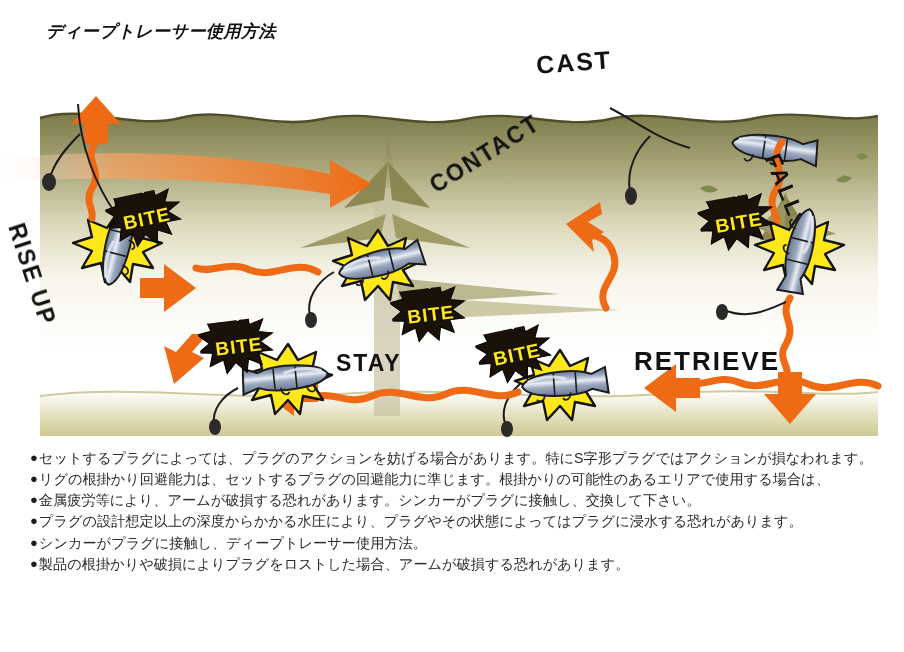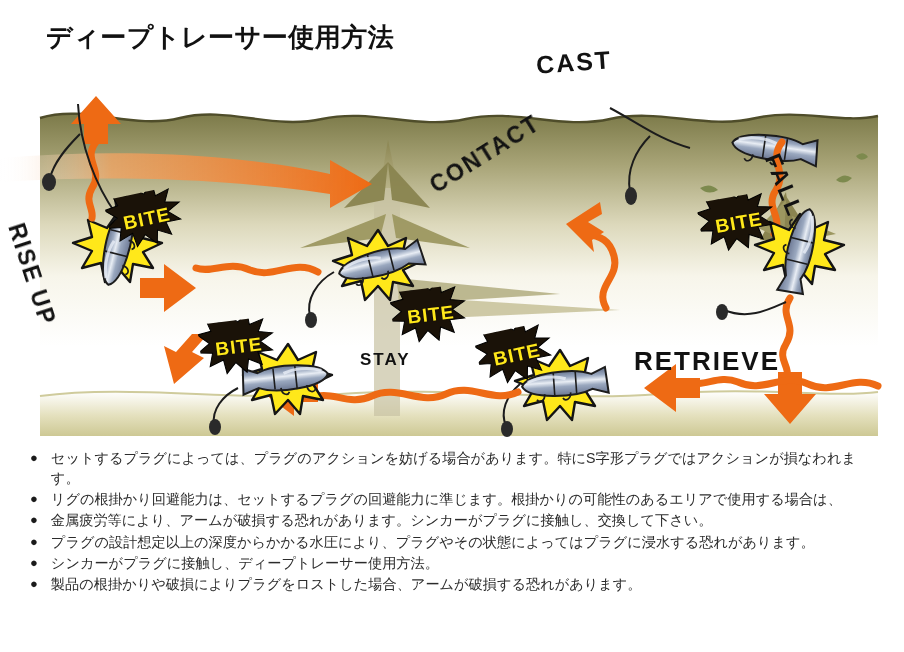--- a/index.html
+++ b/index.html
@@ -6,39 +6,39 @@
   body{
     width:904px;height:652px;
     font-family:"Liberation Sans","DejaVu Sans",sans-serif;
     color:#1a1a1a;overflow:hidden;position:relative;
   }
   #stage{position:absolute;inset:0;width:904px;height:652px;background:#fff;}
 
   
   .title{
     position:absolute;left:46px;top:20px;
-    font-size:26px;font-weight:700;letter-spacing:.5px;
-    color:#111;white-space:nowrap;
+    font-size:17px;font-weight:700;letter-spacing:.5px;
+    color:#111;white-space:nowrap;font-style:italic;
   }
 
   
   .scene{position:absolute;left:0;top:96px;width:904px;height:348px;}
   .scene svg{display:block;}
 
   
   .lbl{
     position:absolute;font-weight:700;color:#121212;
     white-space:nowrap;letter-spacing:2px;
     font-family:"Liberation Sans","DejaVu Sans",sans-serif;
   }
   .lbl-cast{left:536px;top:48px;font-size:25px;transform:rotate(-4deg);}
   .lbl-fall{left:784px;top:150px;font-size:23px;transform:rotate(68deg);transform-origin:left top;}
   .lbl-contact{left:425px;top:176px;font-size:23px;transform:rotate(-32deg);transform-origin:left top;}
   .lbl-retrieve{left:634px;top:346px;font-size:26px;}
-  .lbl-stay{left:360px;top:350px;font-size:17px;}
+  .lbl-stay{left:336px;top:350px;font-size:23px;}
   .lbl-riseup{left:28px;top:220px;font-size:23px;transform:rotate(72deg);transform-origin:left top;}
 
   
   .bite{position:absolute;width:78px;height:54px;}
   .bite .btxt{
     position:absolute;inset:0;display:flex;align-items:center;justify-content:center;
     font-size:19px;font-weight:700;color:#ffe81a;letter-spacing:1px;
     text-shadow:0 0 1px #000;
     font-family:"Liberation Sans","DejaVu Sans",sans-serif;
   }
@@ -50,21 +50,21 @@
 
   
   .notes{position:absolute;left:30px;top:448px;width:850px;}
   .note{
     display:flex;align-items:flex-start;
     font-size:14.2px;line-height:1.42;color:#2b2b2b;
     margin-bottom:1px;
     font-family:"Liberation Sans","DejaVu Sans",sans-serif;
   }
   .bullet{flex:0 0 auto;margin-right:1px;font-size:13px;line-height:1.5;color:#1a1a1a;}
-  .note .txt{flex:1 1 auto;margin-left:12px;}
+  .note .txt{flex:1 1 auto;}
   .note.cont{padding-left:20px;}
 </style>
 </head>
 <body>
 
 <div id="stage">
 
   <div class="title">ディープトレーサー使用方法</div>
 
   <div class="scene">

